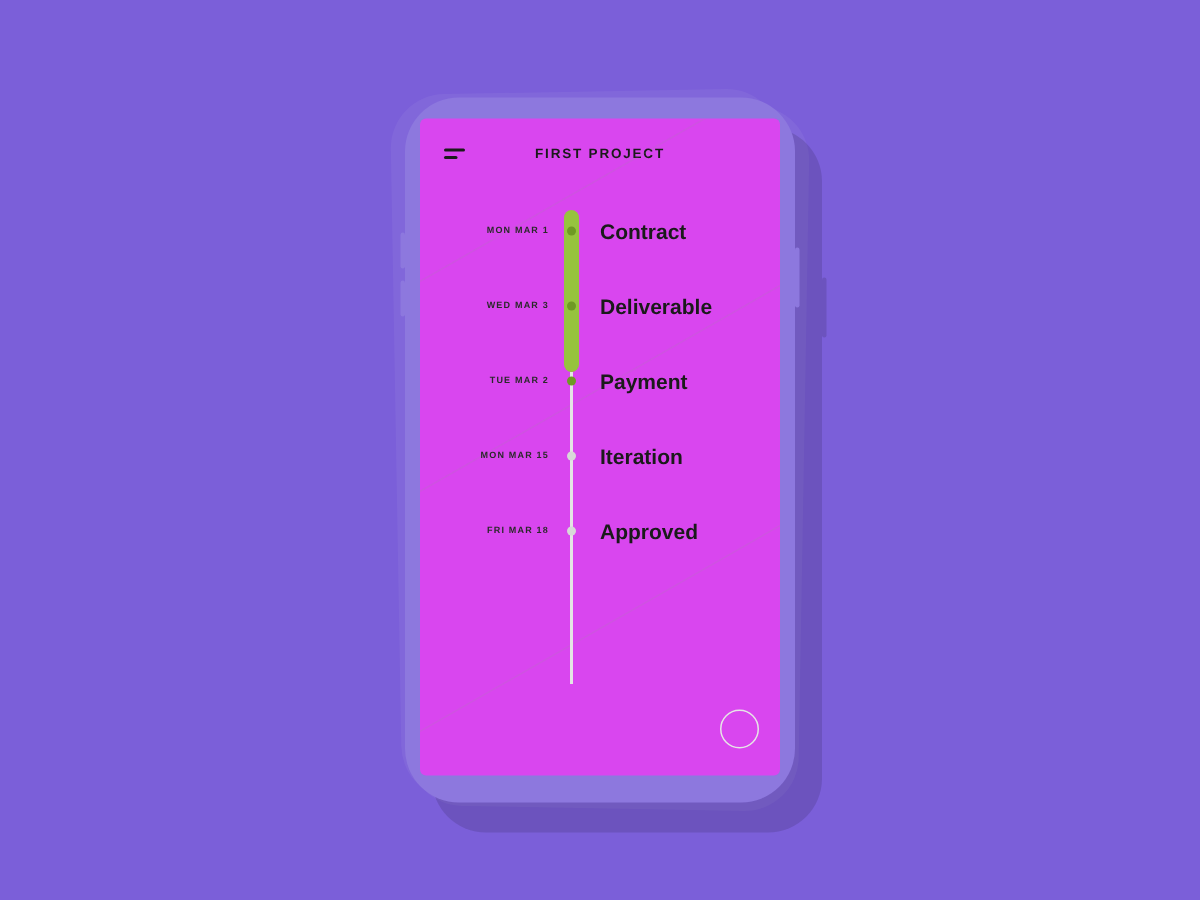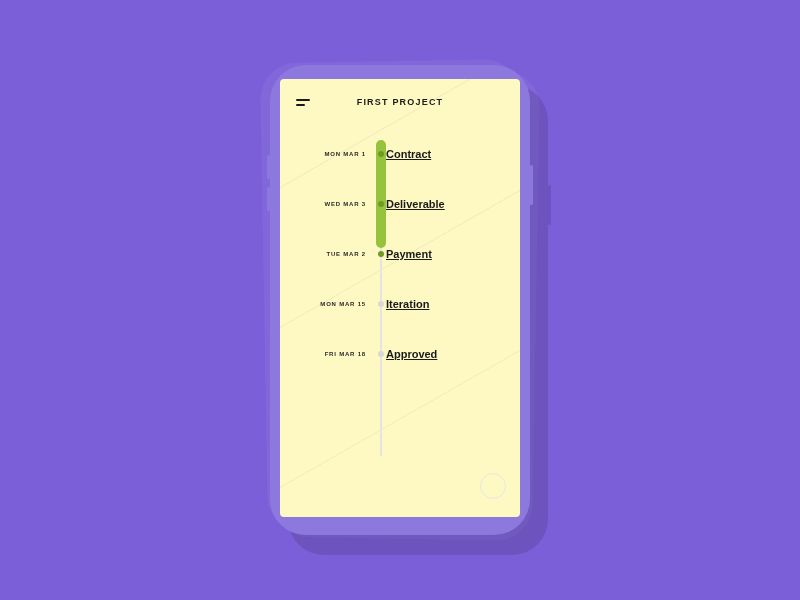--- a/index.html
+++ b/index.html
@@ -39,21 +39,21 @@
       padding: 14px 10px 18px 10px;
     }
     
     .side-btn { position: absolute; background: #8d78de; border-radius: 2px; }
     .sb-left1 { left: -3px; top: 90px; width: 3px; height: 24px; }
     .sb-left2 { left: -3px; top: 122px; width: 3px; height: 24px; }
     .sb-right { right: -3px; top: 100px; width: 3px; height: 40px; }
     .screen {
       width: 100%;
       height: 100%;
-      background: #fef9c3;
+      background: #d946ef;
       border-radius: 4px;
       position: relative;
       overflow: hidden;
     }
     .header {
       display: flex;
       align-items: center;
       padding: 18px 16px 12px 16px;
     }
     .menu-icon {
@@ -93,25 +93,24 @@
     .date {
       width: 96px;
       text-align: right;
       font-size: 6px;
       letter-spacing: 0.8px;
       color: #2a2a2a;
       padding-right: 10px;
       font-weight: 600;
     }
     .label {
-      padding-left: 10px;
-      font-size: 11px;
+      padding-left: 24px;
+      font-size: 14px;
       font-weight: 700;
       color: #1a1a1a;
-      text-decoration: underline;
     }
     
     .track-done {
       position: absolute;
       left: 96px;
       top: 21px;
       width: 10px;
       height: 108px; 
       background: #96c33e;
       border-radius: 6px;

